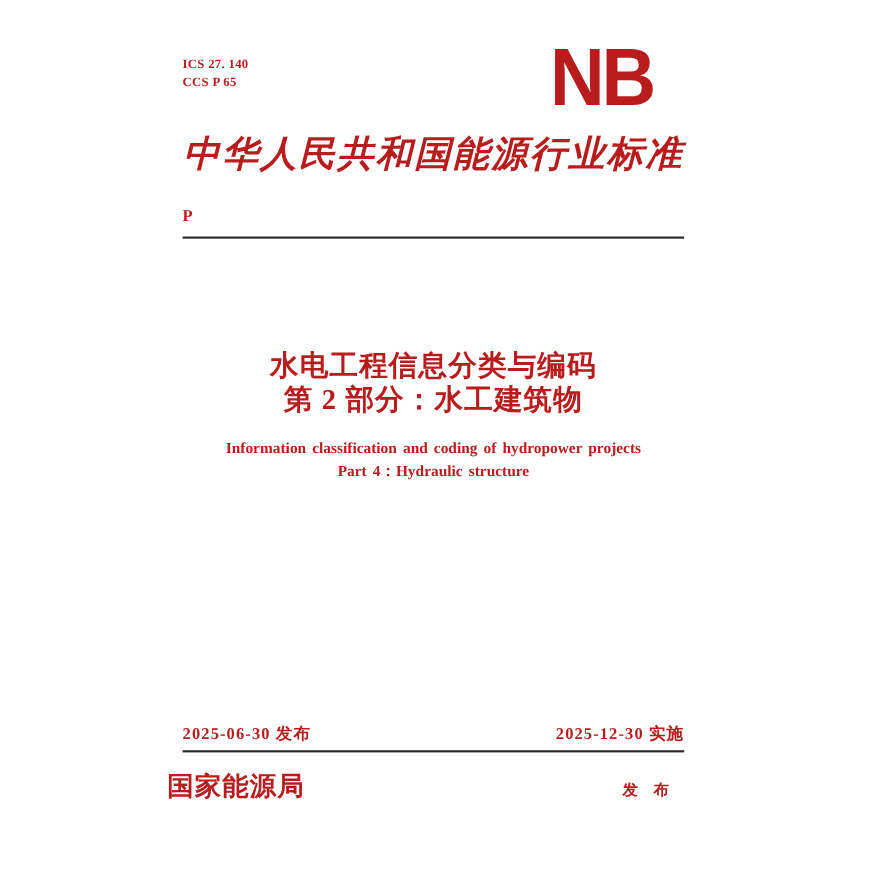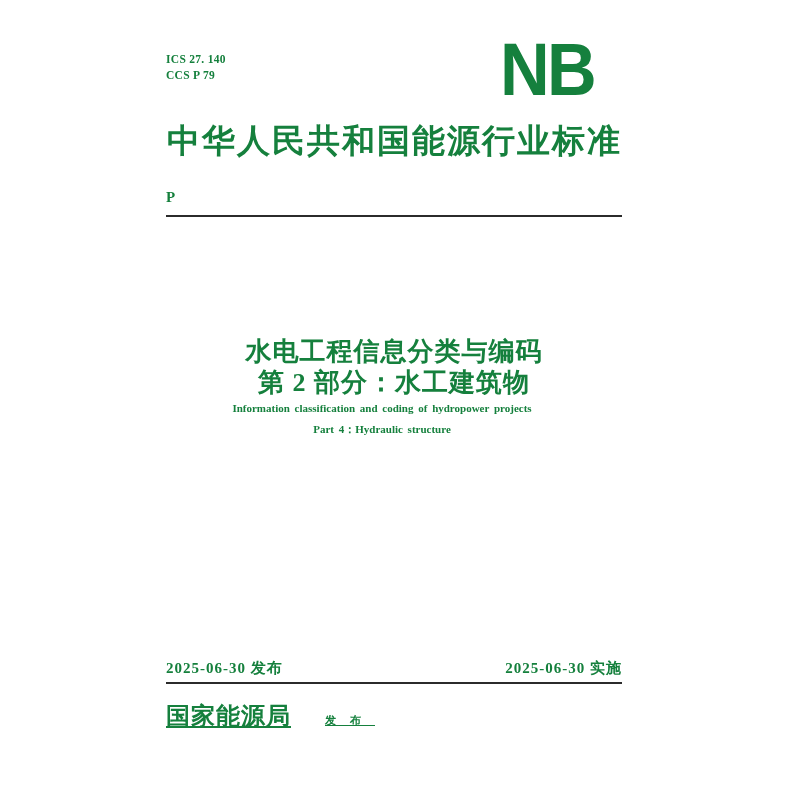--- a/index.html
+++ b/index.html
@@ -2,89 +2,88 @@
 <html><head>
 <meta charset="utf-8">
 <style>
   html,body{margin:0;padding:0;background:#ffffff;}
   .page{
     position:relative;
     width:800px;height:800px;
     background:#ffffff;
     overflow:hidden;
     font-family:"Liberation Serif","DejaVu Serif",serif;
-    color:#15803d;
+    color:#b91c1c;
   }
   .ics-block{
     position:absolute;left:166px;top:51px;
     font-size:11.5px;font-weight:bold;line-height:16px;
     letter-spacing:0.3px;
   }
   .nb-logo{
     position:absolute;left:500px;top:33px;
     font-family:"Liberation Sans","DejaVu Sans",sans-serif;
     font-size:74px;font-weight:900;line-height:74px;
     letter-spacing:-3px;
     transform:scaleX(0.93);transform-origin:left top;
   }
   .std-type{
     position:absolute;left:166px;top:120px;width:456px;
-    margin:0;text-align:right;
+    margin:0;text-align:center;
     font-size:33px;font-weight:bold;line-height:42px;
-    letter-spacing:2px;white-space:nowrap;
+    letter-spacing:2px;white-space:nowrap;font-style:italic;
   }
   .doc-row{
     position:absolute;left:166px;top:187px;width:456px;
     display:flex;justify-content:space-between;align-items:baseline;
     font-size:15px;font-weight:bold;line-height:20px;
   }
   .doc-row .std-num{padding-right:14px;letter-spacing:0.4px;}
   .rule{
     position:absolute;left:166px;width:456px;height:2px;
     background:#2b2b2b;
   }
   .rule-top{top:215px;}
   .rule-bottom{top:682px;}
   .title-zh{
-    position:absolute;left:166px;top:336px;width:456px;
+    position:absolute;left:166px;top:317px;width:456px;
     text-align:center;font-size:26px;font-weight:bold;
     line-height:31px;letter-spacing:1px;white-space:nowrap;
   }
   .title-en{
-    position:absolute;left:154px;top:398px;width:456px;
-    text-align:center;font-size:11px;font-weight:bold;
+    position:absolute;left:166px;top:398px;width:456px;
+    text-align:center;font-size:14px;font-weight:bold;
     line-height:21px;word-spacing:2px;white-space:nowrap;
   }
   .dates-row{
     position:absolute;left:166px;top:658px;width:456px;
     display:flex;justify-content:space-between;align-items:center;
     font-size:15px;font-weight:bold;letter-spacing:1px;line-height:20px;
   }
   .issuer-row{
-    position:absolute;left:166px;top:700px;width:456px;
-    display:flex;justify-content:flex-start;align-items:baseline;
+    position:absolute;left:152px;top:700px;width:456px;
+    display:flex;justify-content:space-between;align-items:baseline;
     white-space:nowrap;
-    text-decoration:underline;
   }
   .issuer-name{
     font-size:24px;font-weight:bold;letter-spacing:1px;line-height:32px;
   }
   .issue-verb{
     margin-left:34px;margin-right:-14px;
-    font-size:11px;font-weight:bold;letter-spacing:14px;line-height:32px;
+    font-size:14px;font-weight:bold;letter-spacing:14px;line-height:32px;
   }
 </style>
 </head>
 <body>
 
 <div class="page">
 
   <div class="ics-block">
     <div>ICS 27. 140</div>
-    <div>CCS P 79</div>
+    <div>CCS P 65</div>
   </div>
 
   <div class="nb-logo">NB</div>
 
   <h1 class="std-type">中华人民共和国能源行业标准</h1>
 
   <div class="doc-row">
     <span>P</span>
   </div>
 
@@ -95,21 +94,21 @@
     <div>第 2 部分：水工建筑物</div>
   </div>
 
   <div class="title-en">
     <div>Information classification and coding of hydropower projects</div>
     <div>Part 4：Hydraulic structure</div>
   </div>
 
   <div class="dates-row">
     <span>2025-06-30 发布</span>
-    <span>2025-06-30 实施</span>
+    <span>2025-12-30 实施</span>
   </div>
 
   <div class="rule rule-bottom"></div>
 
   <div class="issuer-row">
     <span class="issuer-name">国家能源局</span>
     <span class="issue-verb">发布</span>
   </div>
 
 </div>

